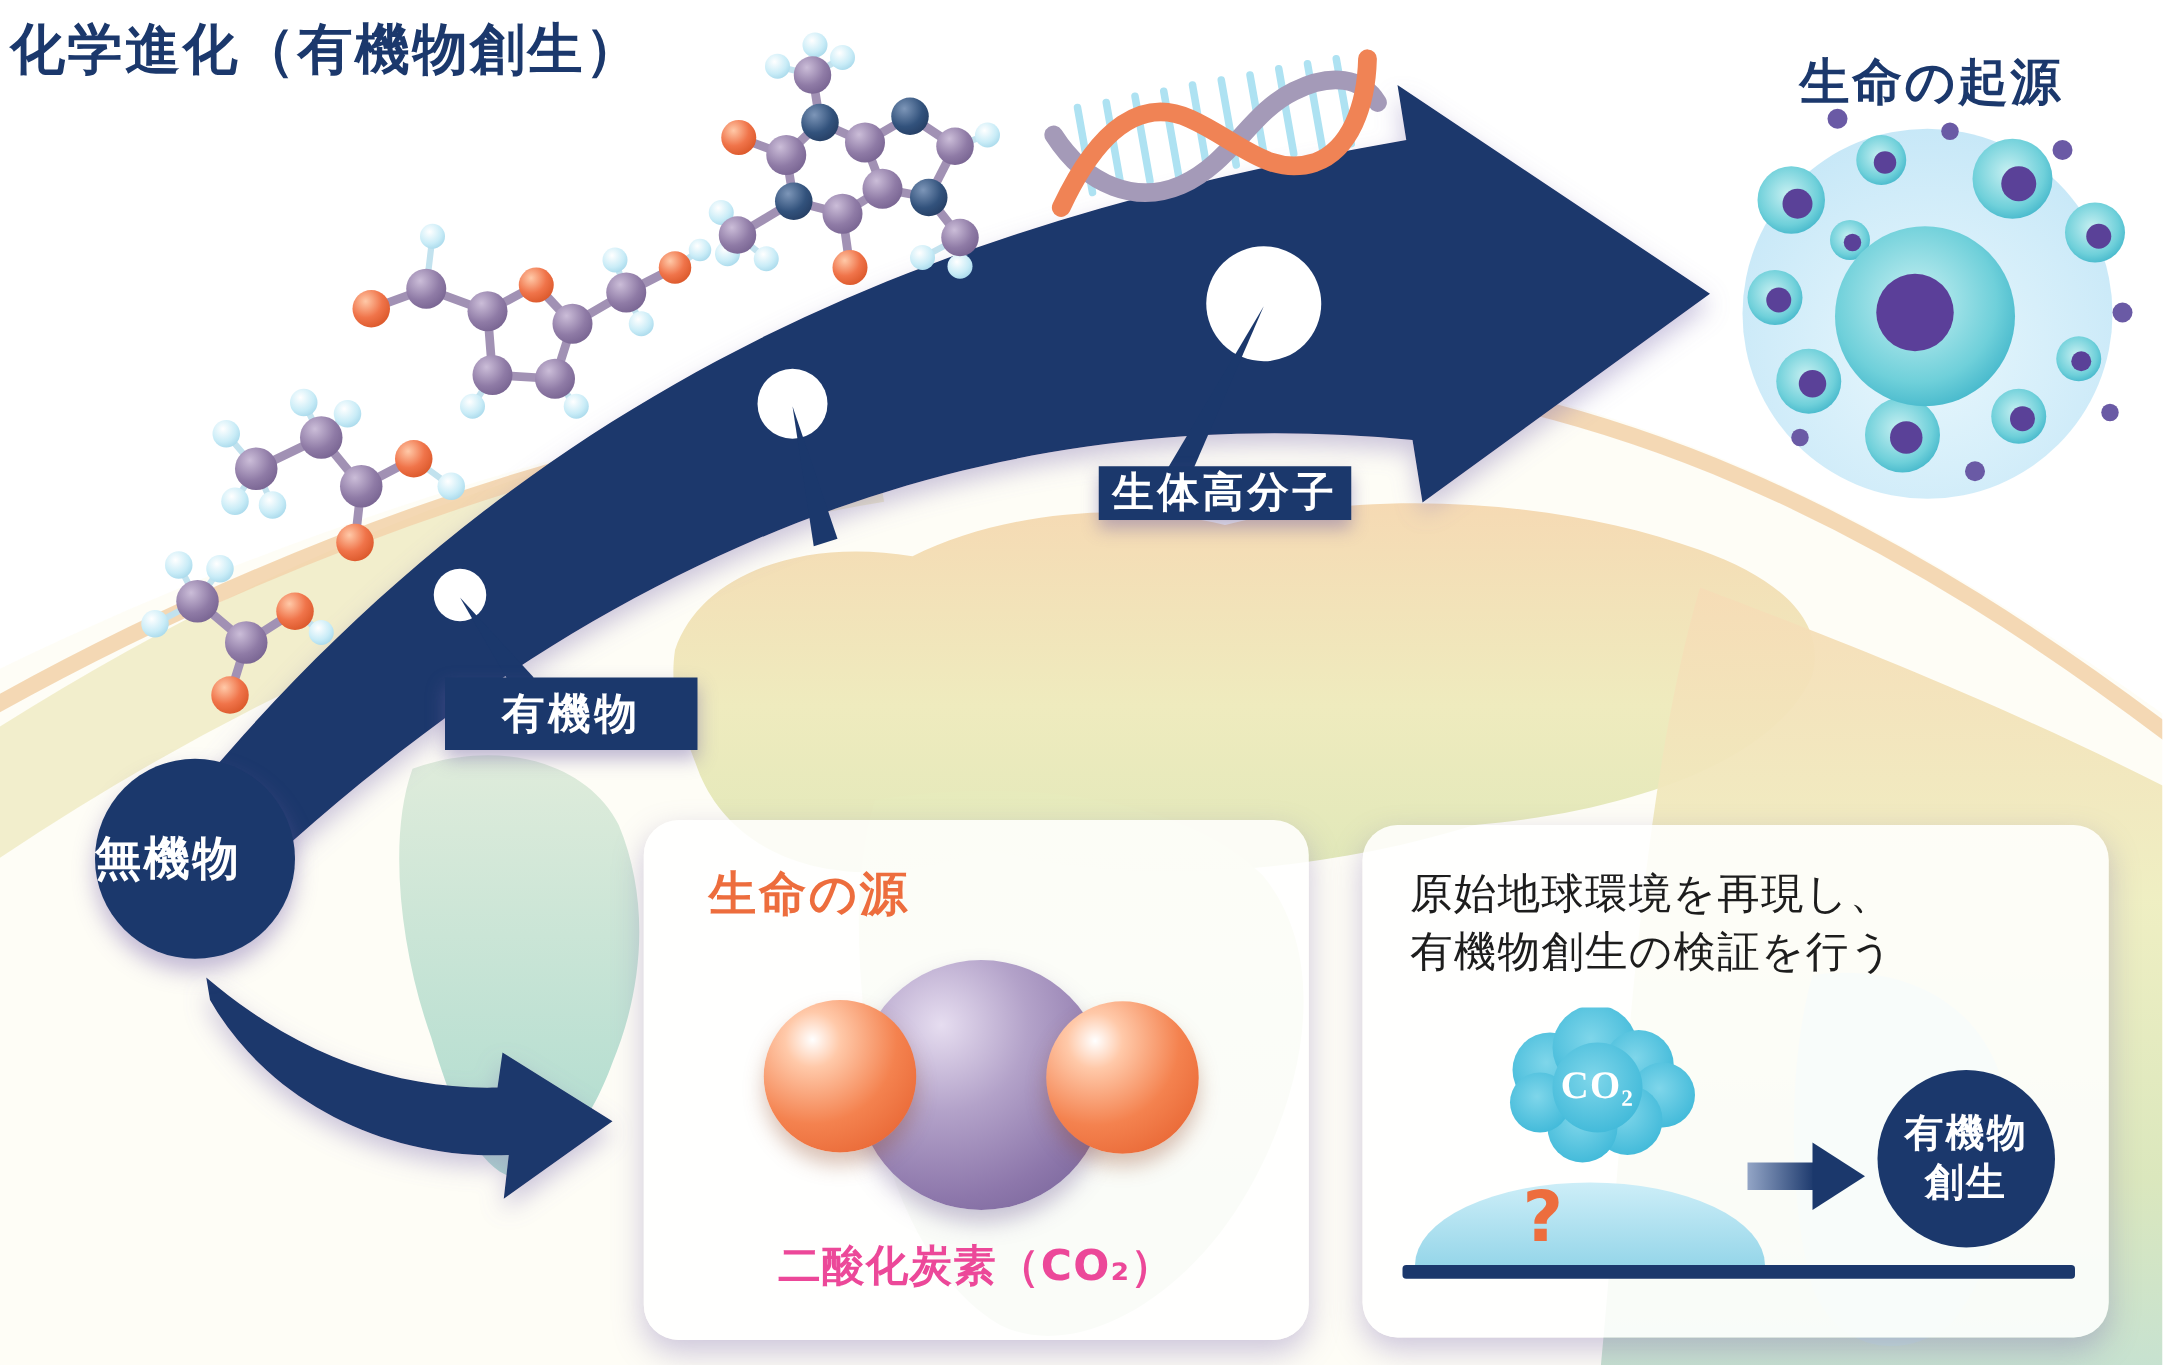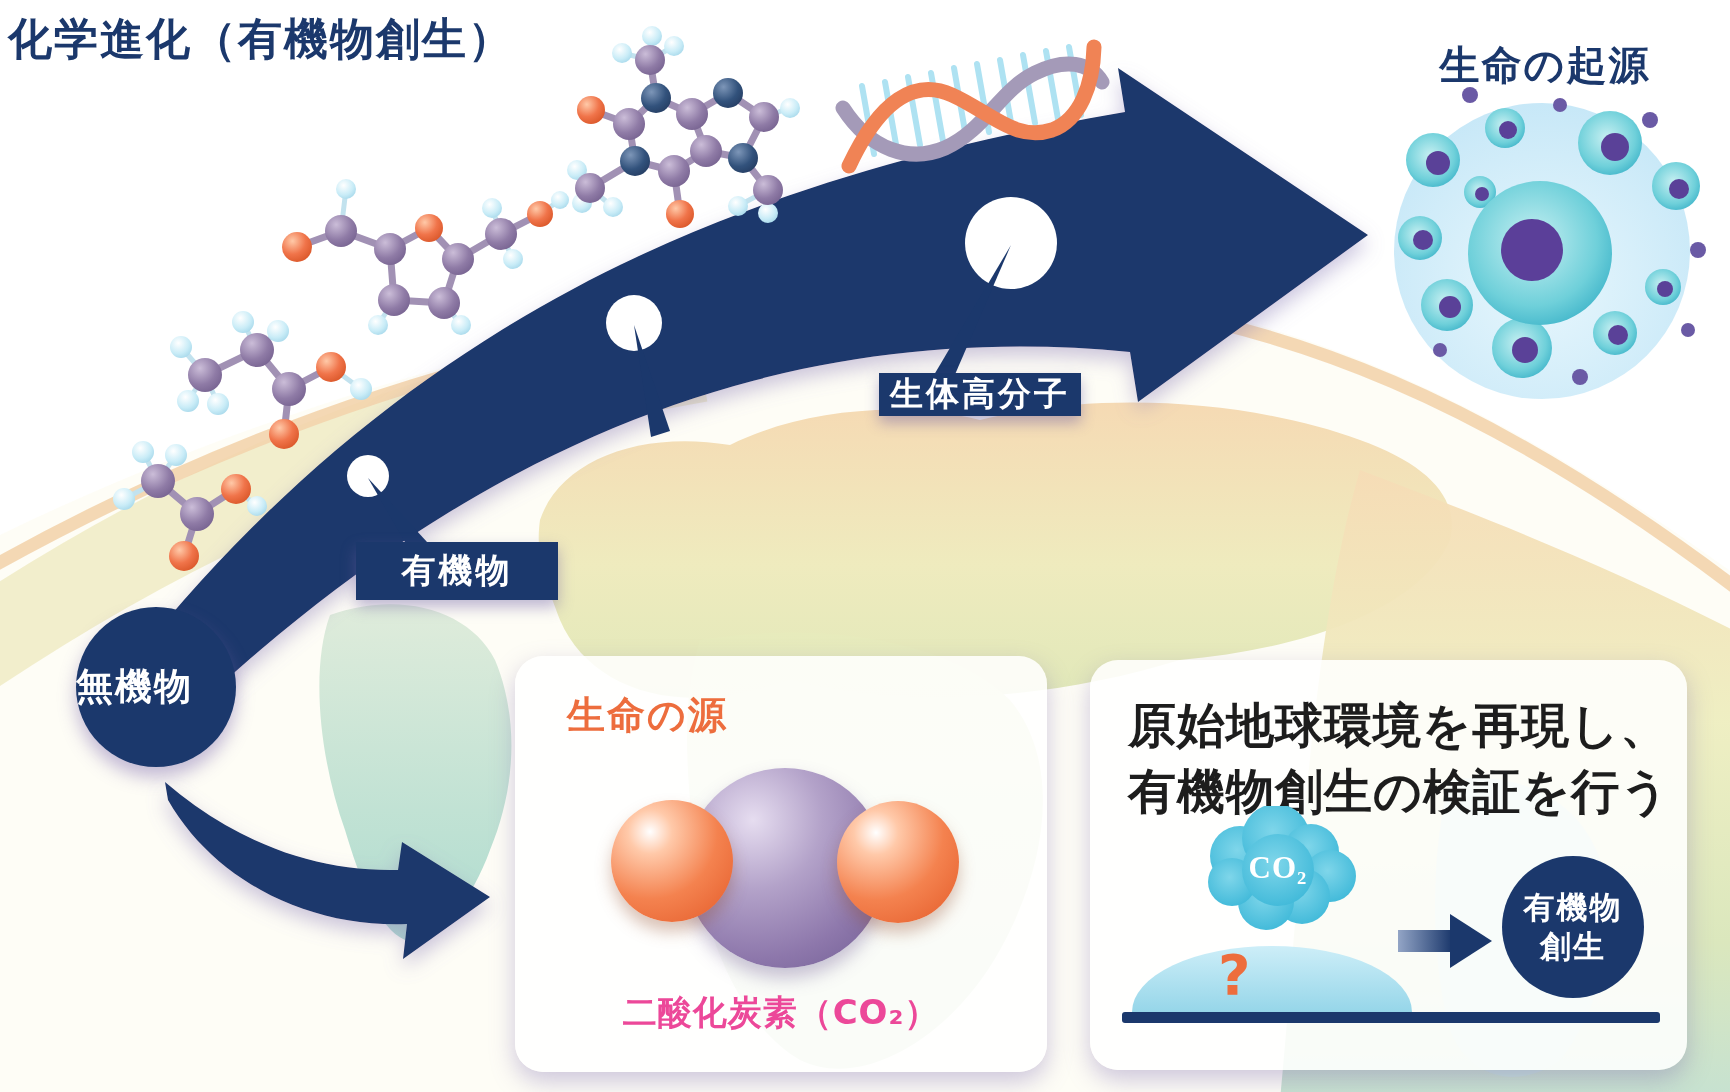--- a/index.html
+++ b/index.html
@@ -58,21 +58,21 @@
     box-shadow:0 10px 16px rgba(150,80,50,.35);
   }
   .sphere-o.left{left:96px;top:144px;}
   .sphere-o.right{left:322px;top:145px;}
   .source-caption{
     position:absolute;left:0;bottom:36px;width:100%;text-align:center;
     font-size:34px;font-weight:bold;color:#ec4899;letter-spacing:1px;
   }
   .experiment-card{left:1090px;top:660px;width:597px;height:410px;}
   .exp-text{
-    position:absolute;left:38px;top:32px;font-size:48px;font-weight:bold;color:#1d1d1d;
+    position:absolute;left:38px;top:32px;font-size:34px;font-weight:normal;color:#1d1d1d;
     line-height:1.38;letter-spacing:1px;
   }
   .cloud-wrap{position:absolute;left:88px;top:146px;width:200px;height:150px;}
   .cloud-label{
     position:absolute;left:0;top:44px;width:200px;text-align:center;
     font-size:31px;font-weight:bold;color:#ffffff;letter-spacing:1px;font-family:Liberation Serif, serif;
   }
   .dome{
     position:absolute;left:42px;top:286px;width:280px;height:66px;
     border-radius:140px 140px 0 0 / 66px 66px 0 0;

